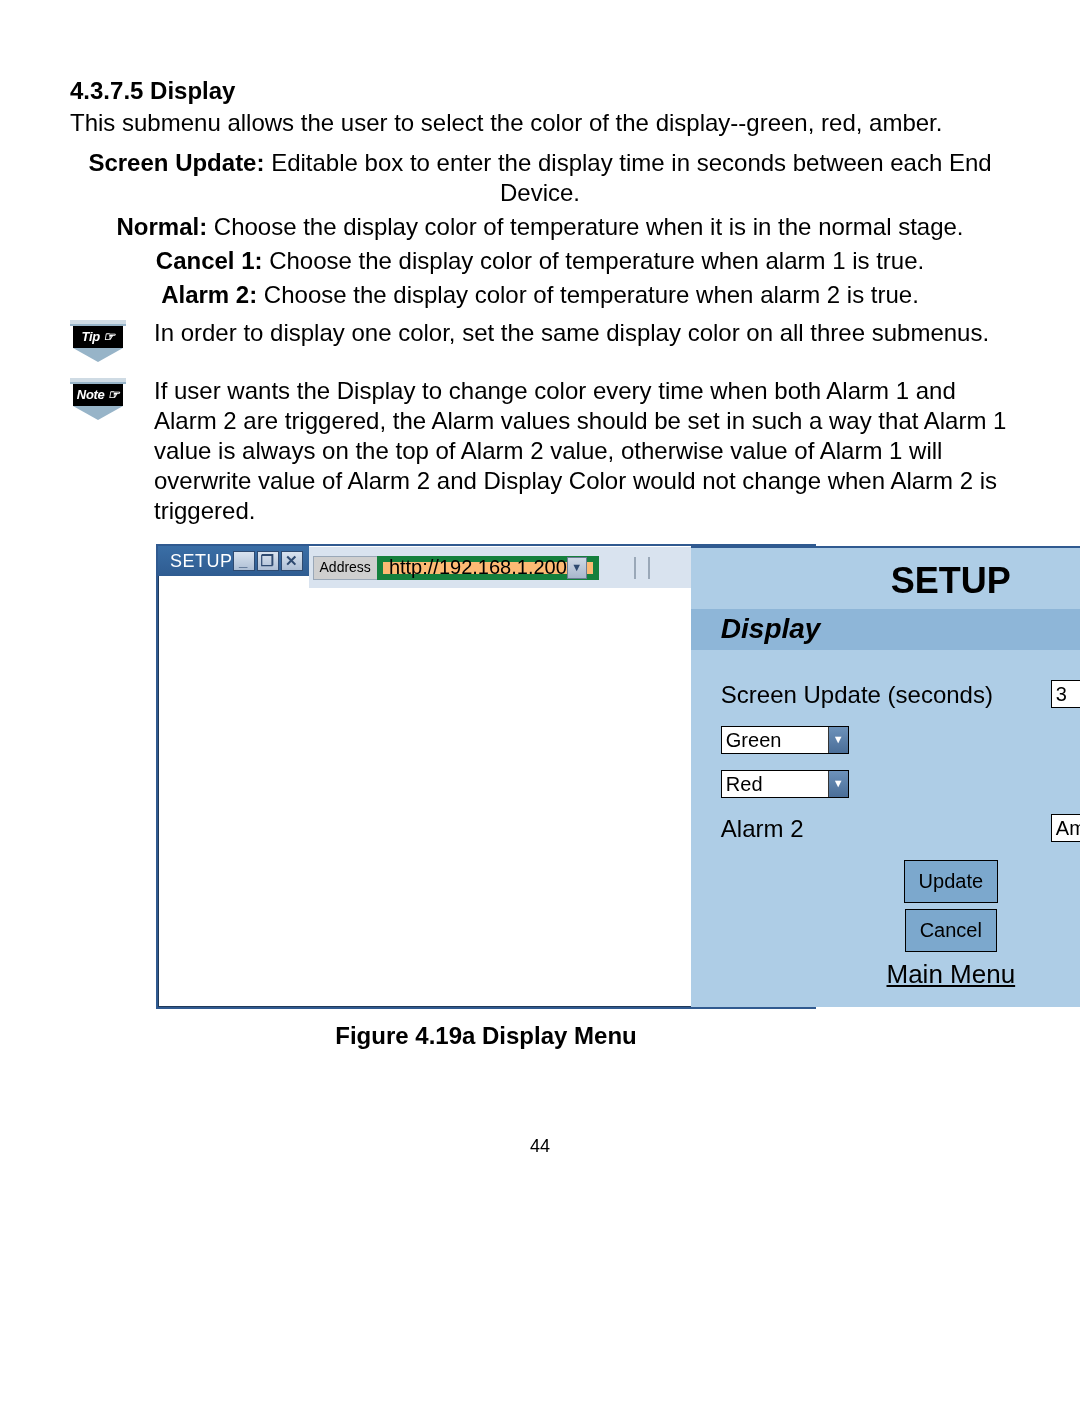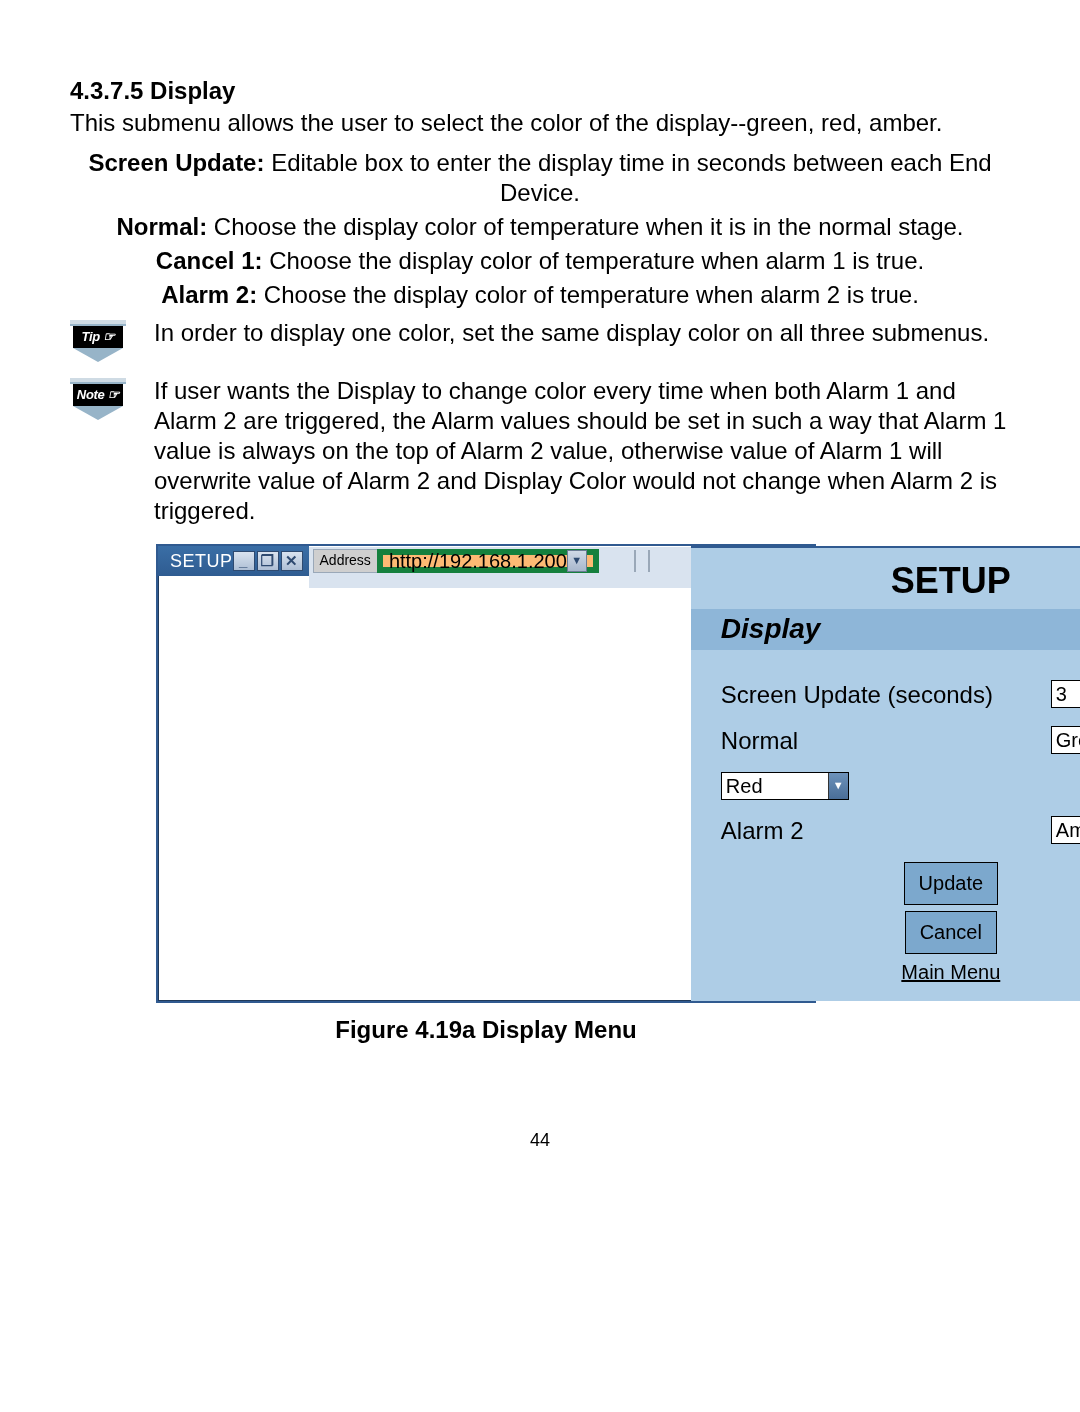--- a/index.html
+++ b/index.html
@@ -114,20 +114,21 @@
     display: flex; align-items: center; justify-content: center;
     color: #2e4a70;
     cursor: pointer;
   }
 
   .addrbar {
     height: 42px;
     background: var(--toolbar-bg);
     border-top: 1px solid #fff;
     display: flex;
+    align-items: center;
     padding: 2px 4px;
     gap: 0;
   }
   .addrbar .addr-label {
     font-size: 14px;
     padding: 2px 6px;
     background: var(--addr-label-bg);
     border: 1px solid #9aa8b8;
     border-right: none;
     height: 24px;
@@ -231,21 +232,21 @@
   .flat-btn {
     background: var(--button-bg);
     border: 1.5px solid #000;
     padding: 8px 14px;
     cursor: pointer;
     font-size: 20px;
   }
   .link-btn {
     text-decoration: underline;
     cursor: pointer;
-    font-size: 20px;
+    font-size: 26px;
   }
 
   .statusbar {
     height: 24px;
     background: var(--toolbar-bg);
     border-top: 2px solid var(--window-border);
     position: relative;
   }
   .statusbar .cells {
     position: absolute; left: 48%; top: 2px; height: 18px; display:flex;
@@ -348,21 +349,20 @@
       <div class="form-row">
         <span class="label">Screen Update (seconds)</span>
         <span class="field">
           <span class="text-input">
             <span>3</span>
           </span>
         </span>
       </div>
 
       <div class="form-row">
-        <span class="label">Normal</span>
         <span class="field">
           <span class="combo">
             <span>Green</span>
             <span class="dd">▼</span>
           </span>
         </span>
       </div>
 
       <div class="form-row">
         <span class="field">

